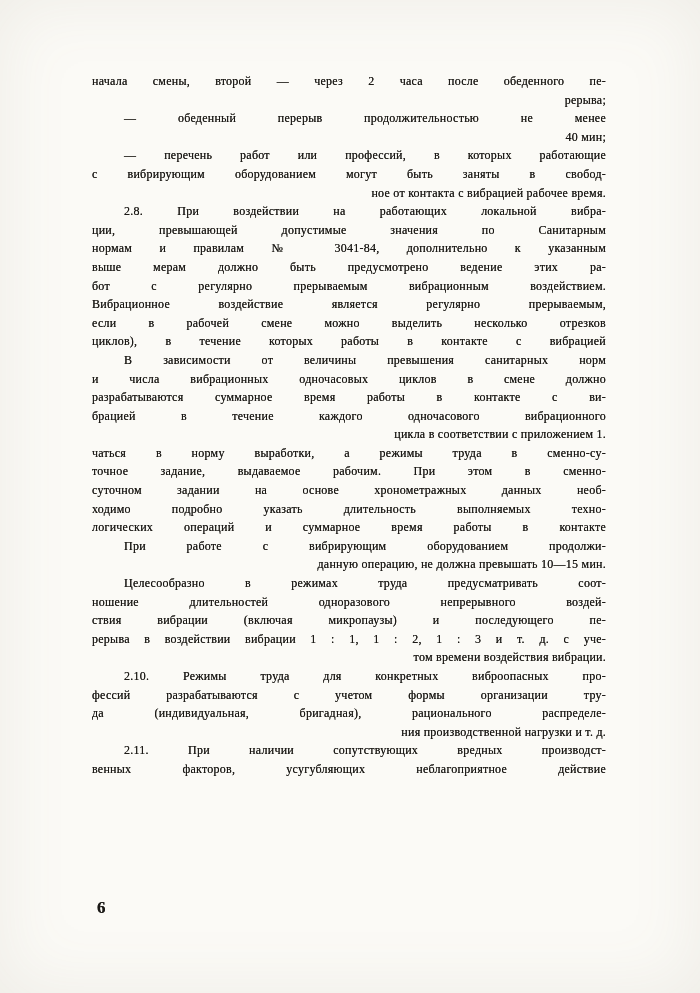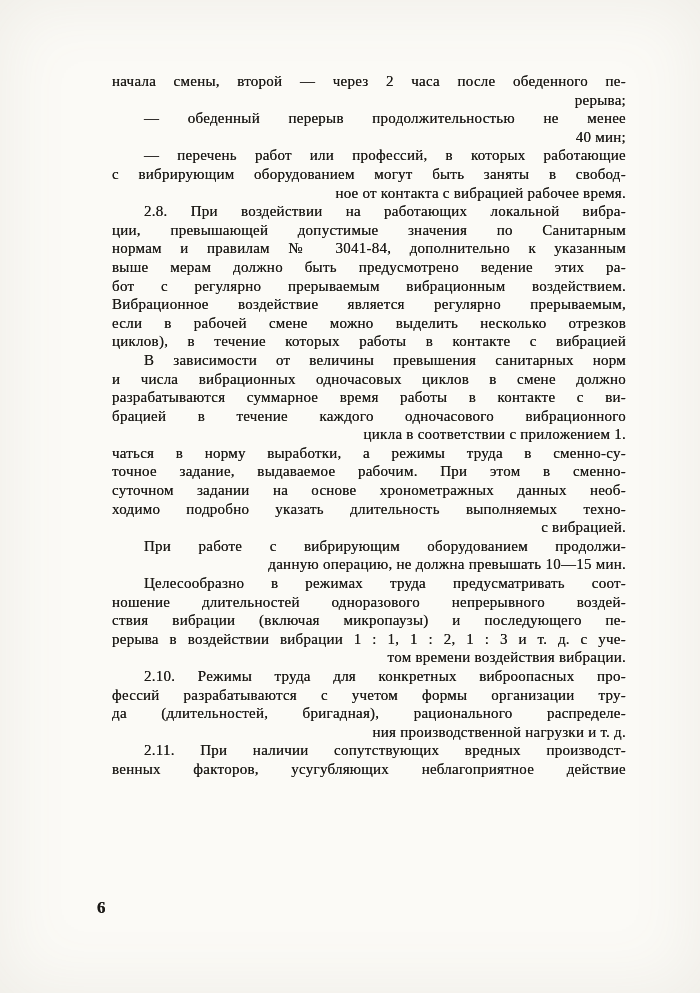--- a/index.html
+++ b/index.html
@@ -21,24 +21,24 @@
   
   .page::after {
     content: "";
     position: absolute;
     inset: 0;
     pointer-events: none;
     box-shadow: inset 0 0 70px rgba(125, 115, 95, 0.10);
   }
   .text-block {
     position: absolute;
-    left: 112px;
+    left: 92px;
     top: 72px;
     width: 514px;
-    font-size: 15px;
+    font-size: 12px;
     line-height: 18.6px;
     letter-spacing: 0.25px;
     text-shadow: 0 0 0.5px rgba(25, 22, 18, 0.85);
   }
   .line {
     text-align: right;
     white-space: nowrap;
   }
   .line.just {
     white-space: normal;
@@ -80,29 +80,29 @@
       <div class="line just">циклов), в течение которых работы в контакте с вибрацией</div>
       <div class="line indent just">В зависимости от величины превышения санитарных норм</div>
       <div class="line just">и числа вибрационных одночасовых циклов в смене должно</div>
       <div class="line just">разрабатываются суммарное время работы в контакте с ви-</div>
       <div class="line just">брацией в течение каждого одночасового вибрационного</div>
       <div class="line">цикла в соответствии с приложением 1.</div>
       <div class="line just">чаться в норму выработки, а режимы труда в сменно-су-</div>
       <div class="line just">точное задание, выдаваемое рабочим. При этом в сменно-</div>
       <div class="line just">суточном задании на основе хронометражных данных необ-</div>
       <div class="line just">ходимо подробно указать длительность выполняемых техно-</div>
-      <div class="line">с вибрацией.</div>
+      <div class="line just">логических операций и суммарное время работы в контакте</div>
       <div class="line indent just">При работе с вибрирующим оборудованием продолжи-</div>
       <div class="line">данную операцию, не должна превышать 10—15 мин.</div>
       <div class="line indent just">Целесообразно в режимах труда предусматривать соот-</div>
       <div class="line just">ношение длительностей одноразового непрерывного воздей-</div>
       <div class="line just">ствия вибрации (включая микропаузы) и последующего пе-</div>
       <div class="line just">рерыва в воздействии вибрации 1 : 1, 1 : 2, 1 : 3 и т. д. с уче-</div>
       <div class="line">том времени воздействия вибрации.</div>
       <div class="line indent just">2.10. Режимы труда для конкретных виброопасных про-</div>
       <div class="line just">фессий разрабатываются с учетом формы организации тру-</div>
-      <div class="line just">да (длительностей, бригадная), рационального распределе-</div>
+      <div class="line just">да (индивидуальная, бригадная), рационального распределе-</div>
       <div class="line">ния производственной нагрузки и т. д.</div>
       <div class="line indent just">2.11. При наличии сопутствующих вредных производст-</div>
       <div class="line just">венных факторов, усугубляющих неблагоприятное действие</div>
     </div>
   <div class="page-number">6</div>
 </div>
 
 </body></html>

